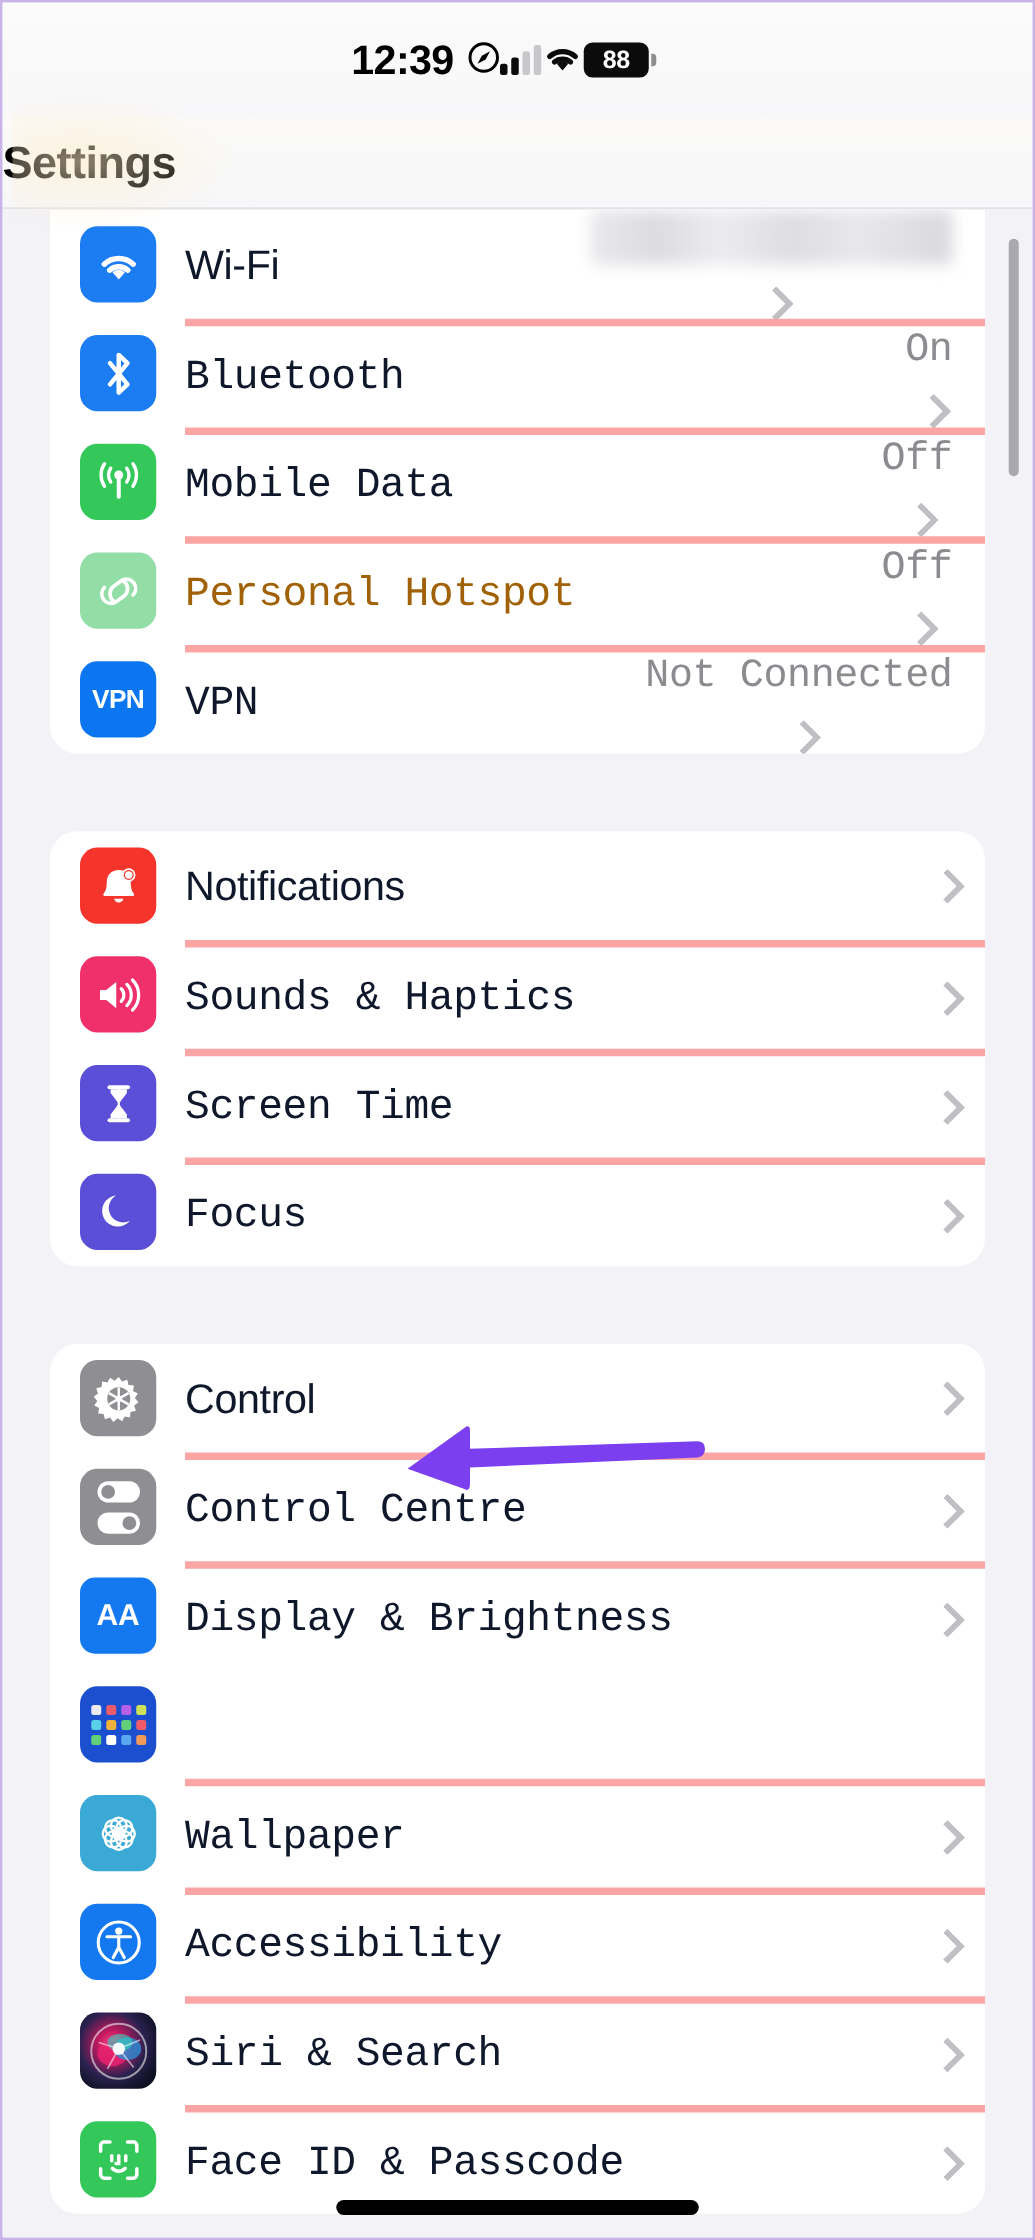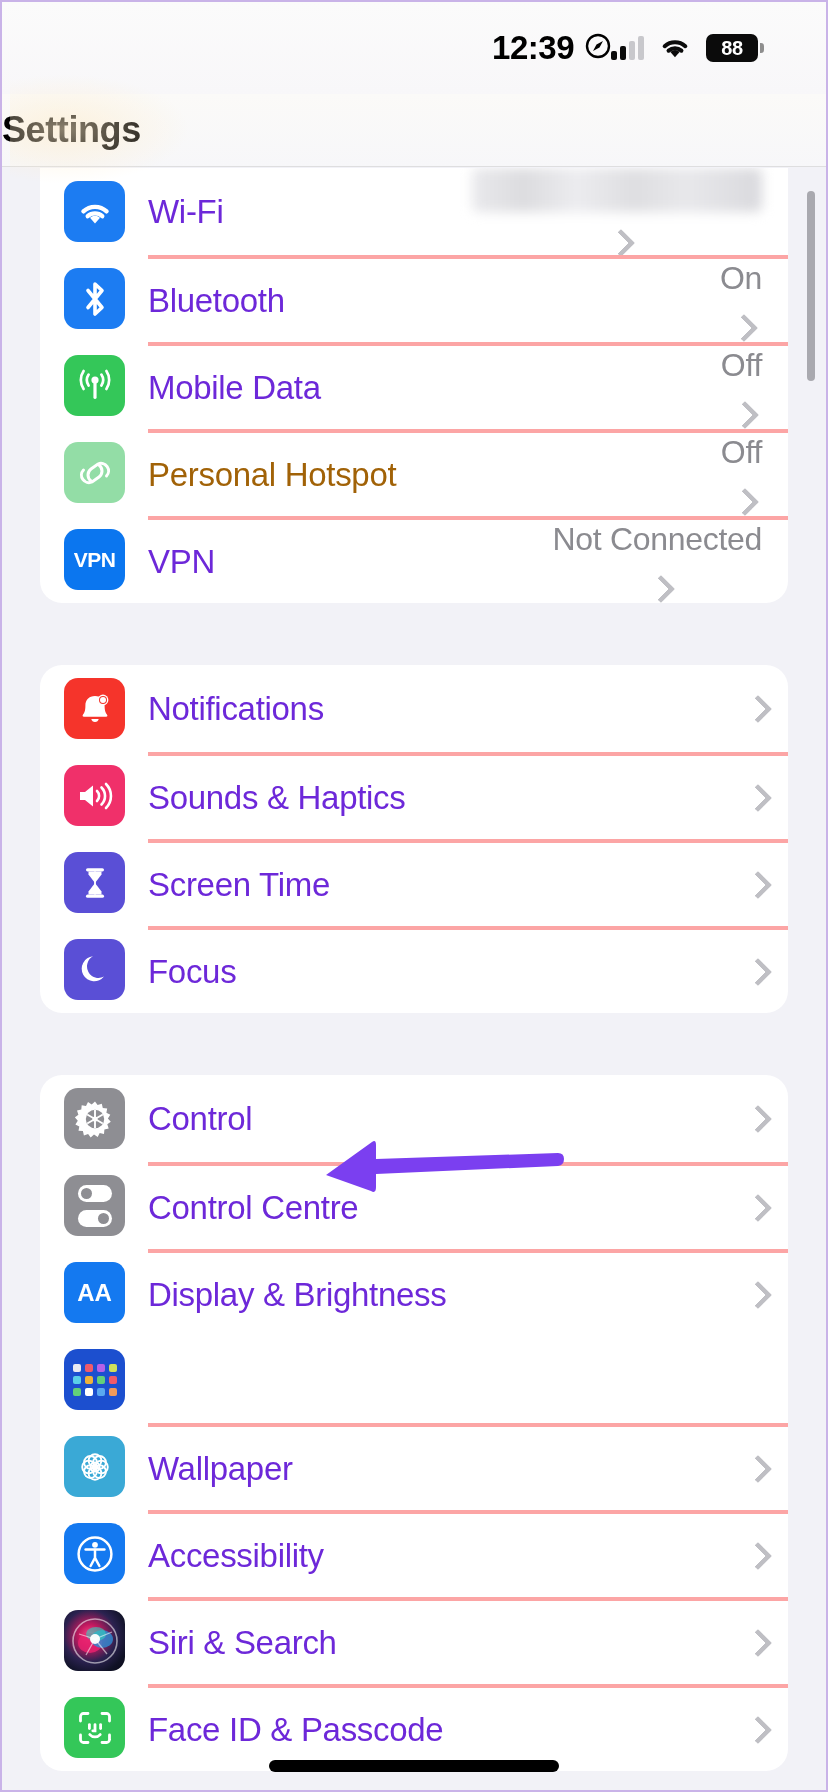--- a/index.html
+++ b/index.html
@@ -26,41 +26,40 @@
   }
 
   
   .status-bar {
     position: absolute;
     top: 0; left: 0; right: 0;
     height: 92px;
     background: linear-gradient(180deg, #fbfbfb 0%, #f8f7f9 100%);
     display: flex;
     align-items: center;
-    justify-content: flex-end;
+    justify-content: center;
     padding: 0 68px 0 40px;
     z-index: 5;
   }
   .status-left {
     display: flex;
     align-items: center;
     gap: 11px;
   }
   .status-time {
     font-size: 33px;
     font-weight: 700;
     color: #000;
     letter-spacing: -0.5px;
   }
   .loc-icon { display: block; }
 
   .status-right {
     display: flex;
     align-items: center;
-    gap: 14px;
   }
   .signal-bars {
     display: flex;
     align-items: flex-end;
     gap: 3px;
     height: 24px;
   }
   .signal-bars i { display: block; width: 6px; border-radius: 2px; background: #0b0b0b; }
   .signal-bars i:nth-child(1) { height: 9px; }
   .signal-bars i:nth-child(2) { height: 14px; }
@@ -143,21 +142,21 @@
   }
   .gap { height: 62px; }
 
   .row {
     display: flex;
     align-items: center;
     height: 87px;
     padding-left: 24px;
     position: relative;
   }
-  .row + .row .row-inner { border-top: 4px solid #fca5a5; }
+  .row + .row .row-inner { border-top: 6px solid #fca5a5; font-family: Liberation Mono, monospace; }
 
   .row-icon {
     width: 61px;
     height: 61px;
     border-radius: 14px;
     flex: none;
     display: flex;
     align-items: center;
     justify-content: center;
     overflow: hidden;
@@ -167,21 +166,21 @@
     flex: 1;
     display: flex;
     align-items: center;
     justify-content: space-between;
     height: 100%;
     margin-left: 23px;
     padding-right: 26px;
   }
   .row-label {
     font-size: 33px;
-    color: #6d28d9;
+    color: #0f172a;
     letter-spacing: -0.3px;
   }
   .row.disabled .row-label { color: #a16207; }
   .row-right {
     display: flex;
     align-items: center;
     gap: 18px;
     flex-direction: column;
   }
   .row-value {

